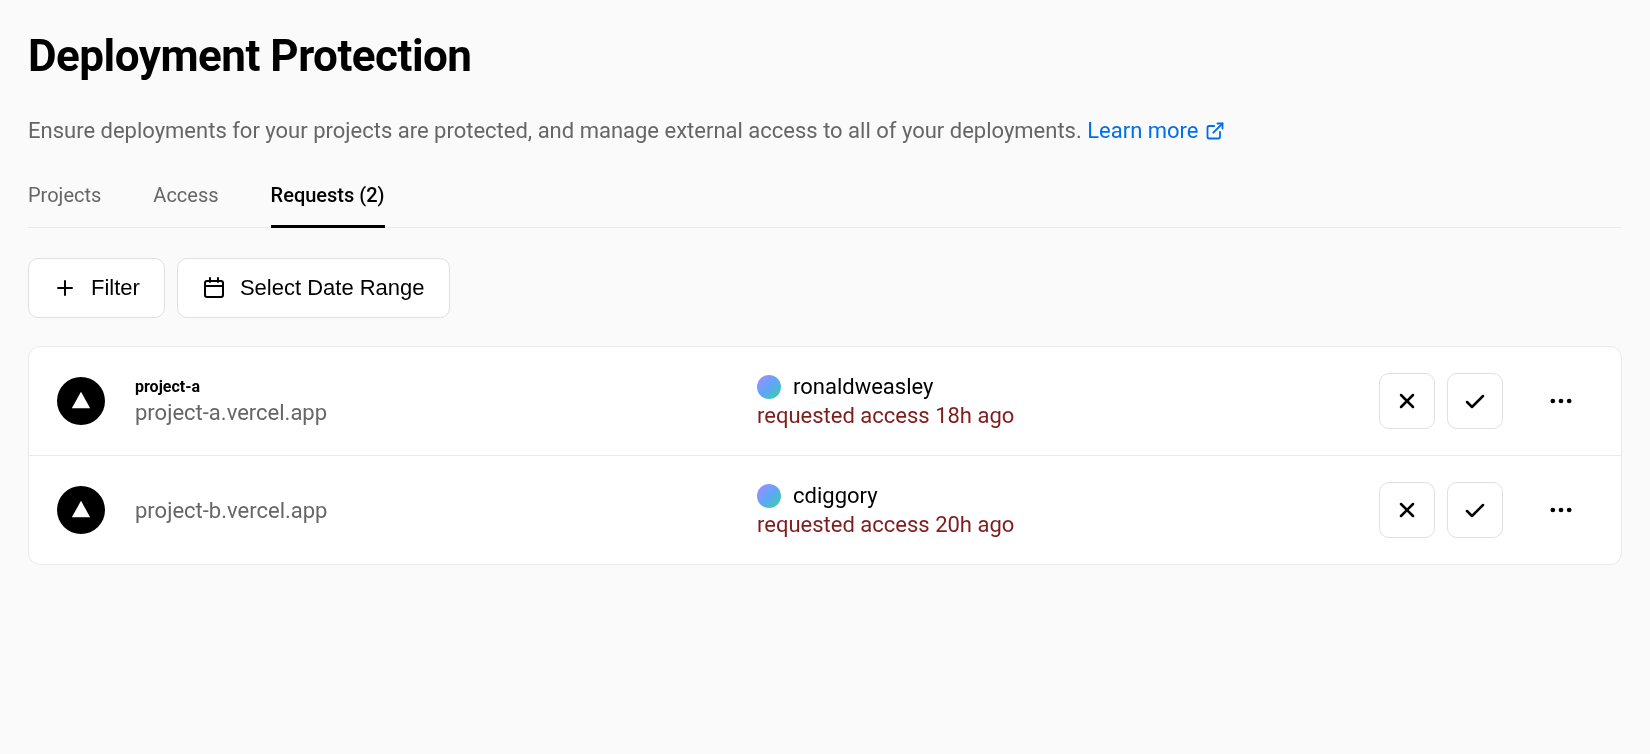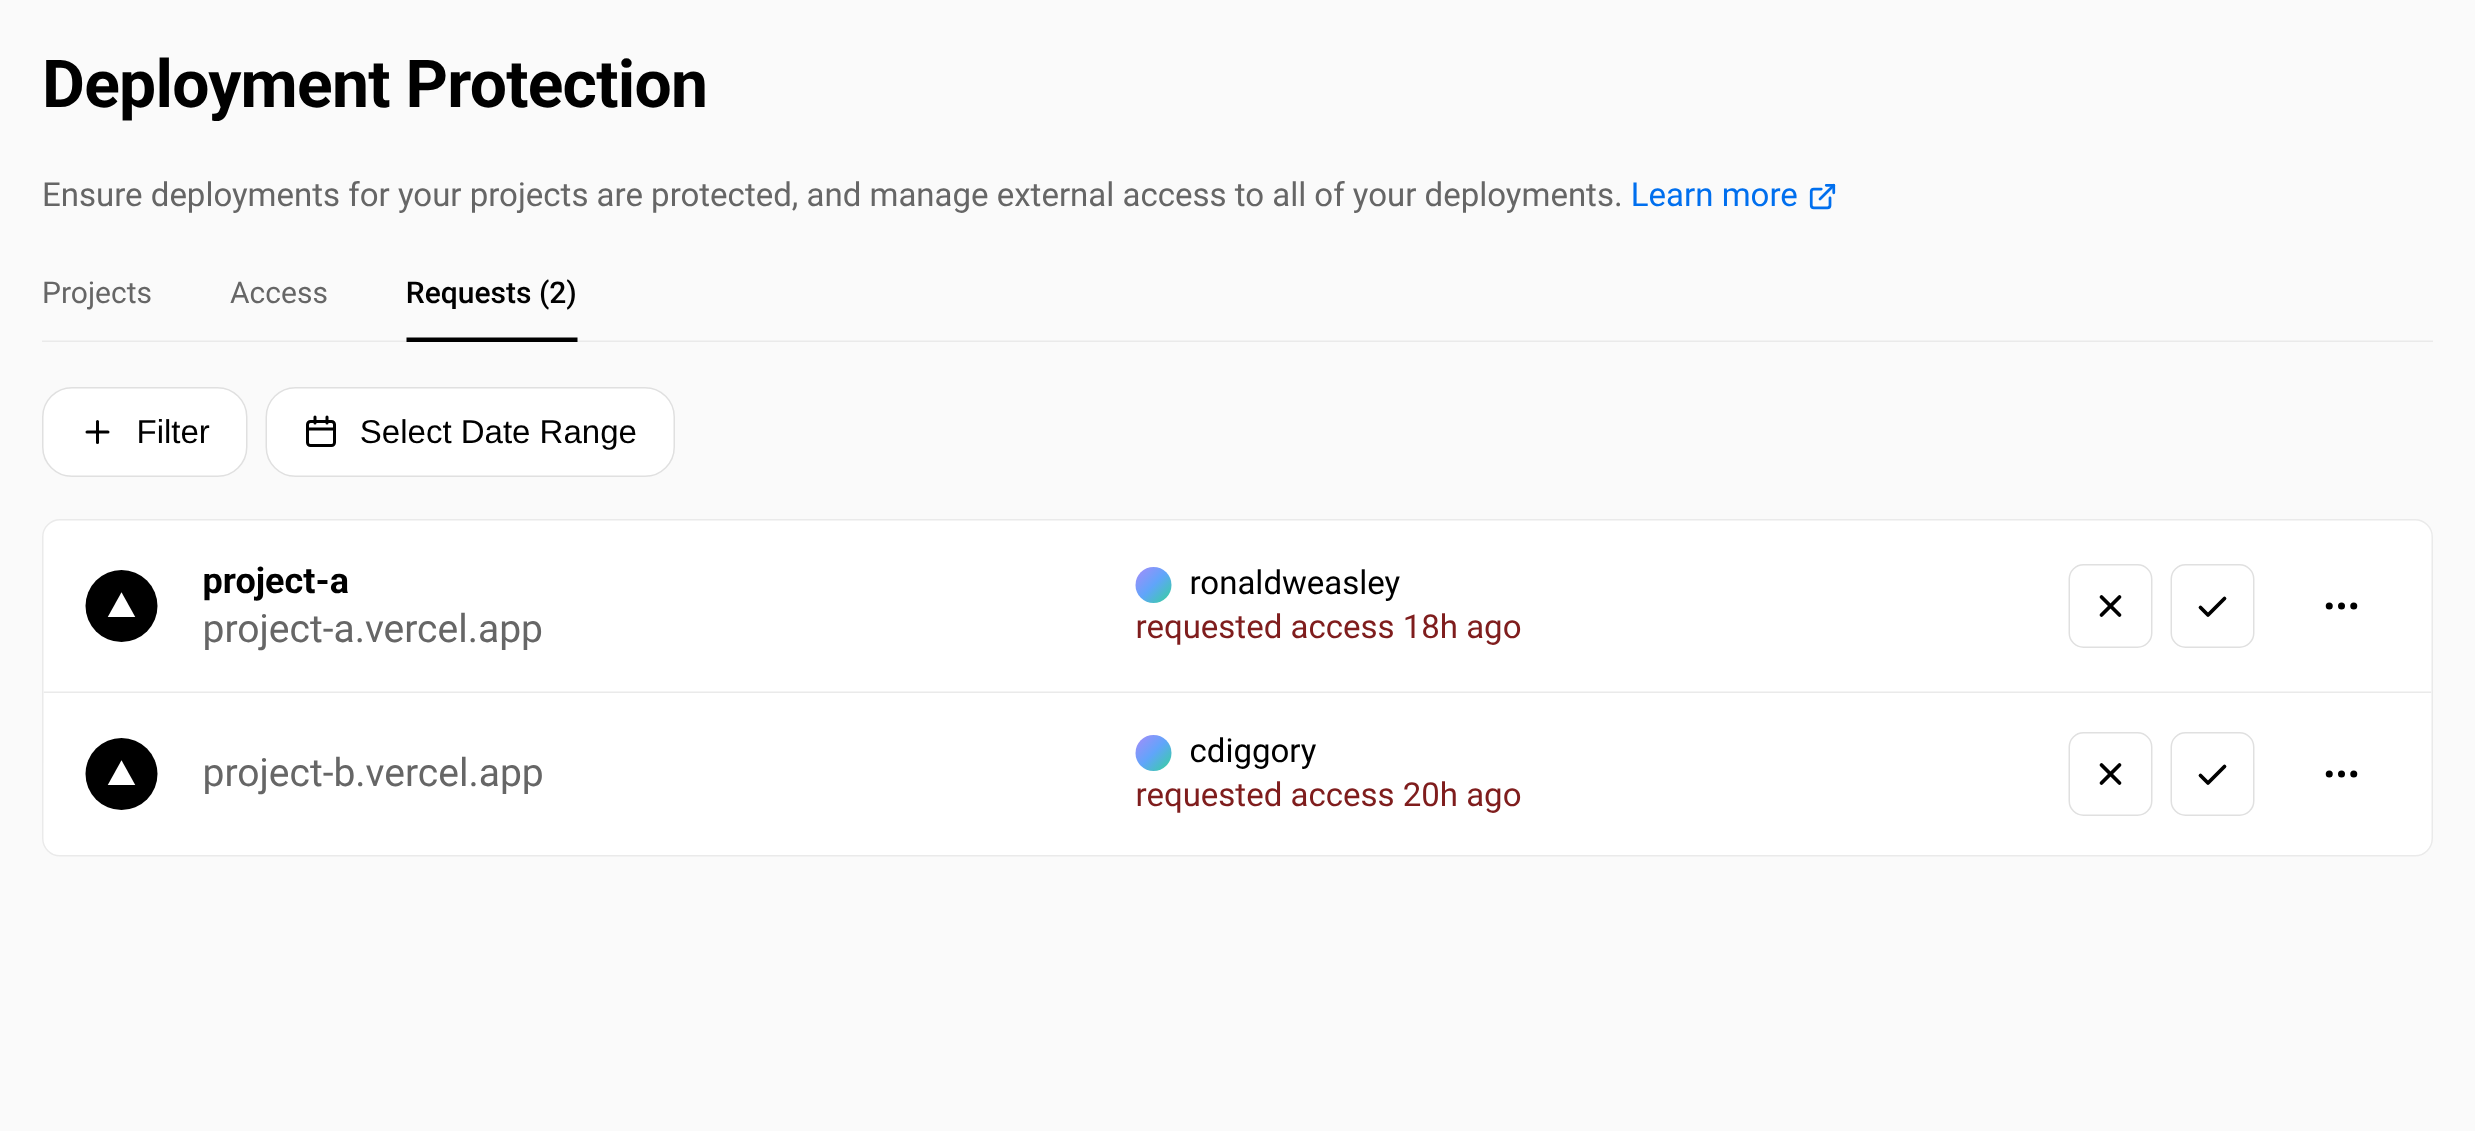--- a/index.html
+++ b/index.html
@@ -66,21 +66,21 @@
       display: flex;
       gap: 12px;
       margin-bottom: 28px;
     }
     .btn {
       display: inline-flex;
       align-items: center;
       gap: 14px;
       background: #fff;
       border: 1px solid #e0e0e0;
-      border-radius: 20px;
+      border-radius: 10px;
       padding: 16px 24px;
       font-size: 22px;
       font-weight: 500;
       color: #000;
       cursor: pointer;
     }
     .btn svg {
       width: 24px;
       height: 24px;
     }
@@ -113,26 +113,26 @@
     .project-icon svg {
       width: 22px;
       height: 22px;
       fill: #fff;
     }
     .project-col {
       flex: 1;
       min-width: 0;
     }
     .project-name {
-      font-size: 24px;
+      font-size: 16px;
       font-weight: 700;
       margin-bottom: 4px;
     }
     .project-domain {
-      font-size: 26px;
+      font-size: 22px;
       color: #666;
     }
     .user-col {
       flex: 1;
       min-width: 0;
     }
     .user-line {
       display: flex;
       align-items: center;
       gap: 12px;

